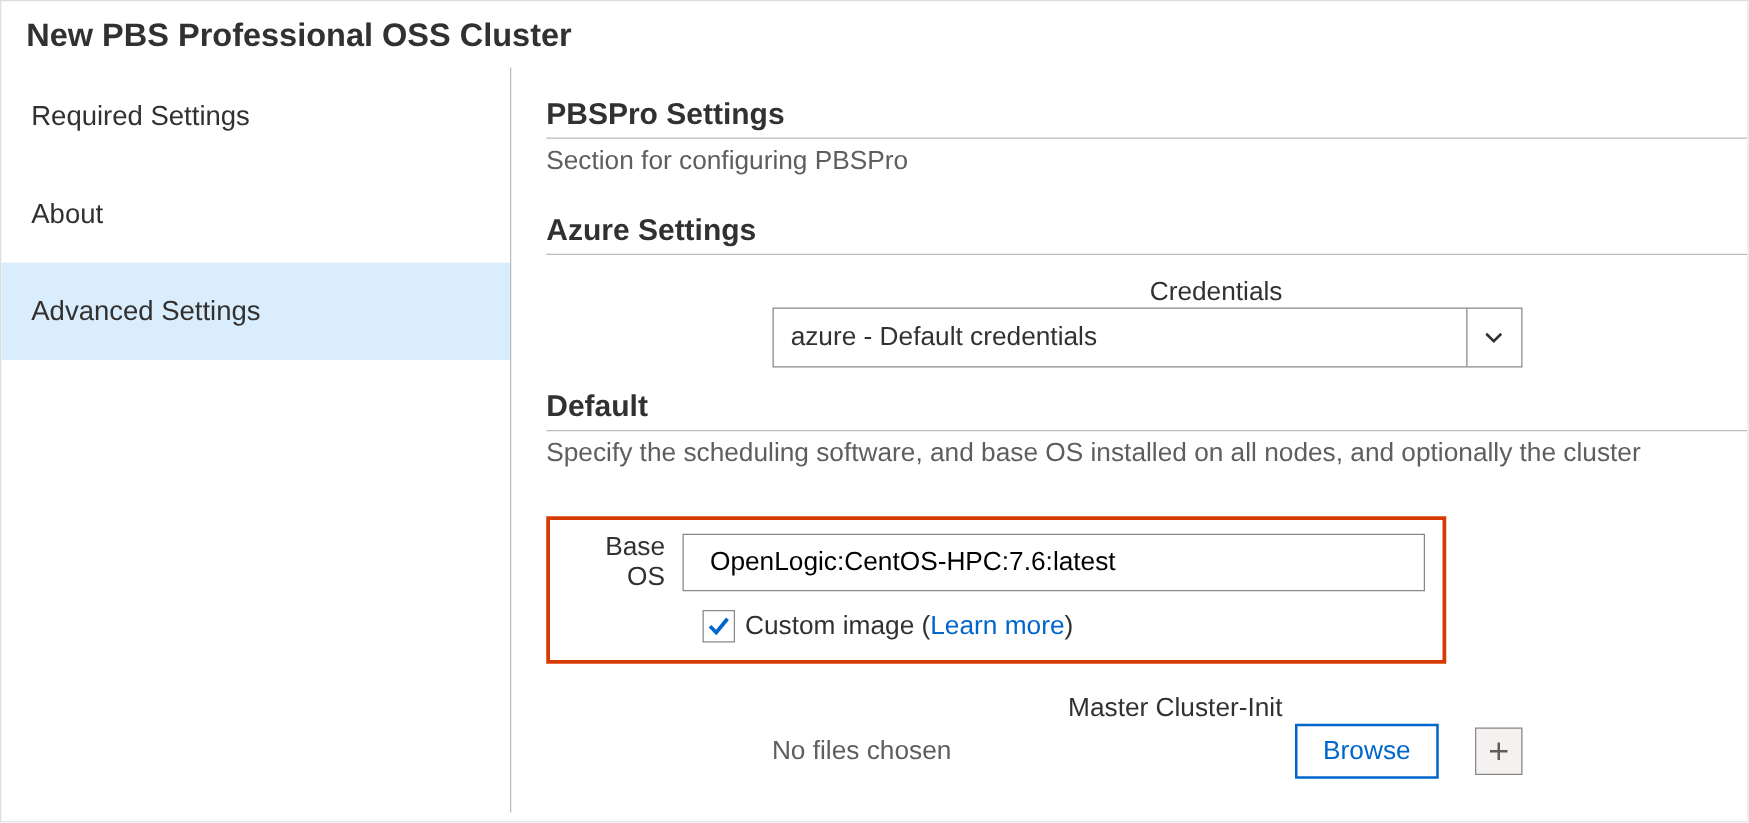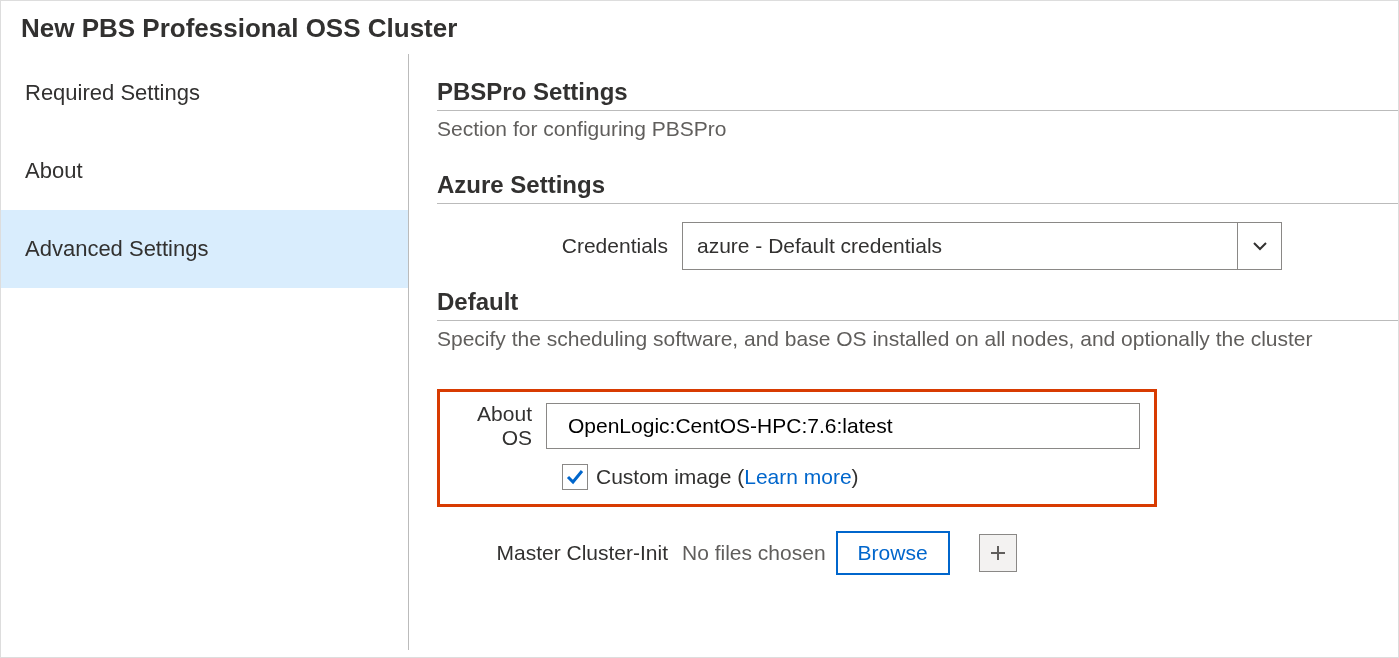--- a/index.html
+++ b/index.html
@@ -56,20 +56,21 @@
   .section-desc {
     font-size: 21px;
     color: #605e5c;
     margin: 6px 0 30px 0;
     white-space: nowrap;
   }
   .form-row {
     display: flex;
     align-items: center;
     margin: 18px 0;
+    flex-direction: column;
   }
   .form-label {
     width: 245px;
     text-align: right;
     font-size: 21px;
     color: #323130;
     padding-right: 14px;
   }
   .form-field {
     flex: 1;
@@ -157,21 +158,21 @@
     display:flex;
     align-items:center;
   }
   .checkbox-row {
     display:flex;
     align-items:center;
     margin-top:14px;
     margin-left:2px;
   }
   .master-row .form-field {
-    justify-content: flex-start;
+    justify-content: space-between;
     width: 600px;
     flex: none;
   }
 </style>
 </head>
 <body>
 
 <div class="panel">
   <div class="page-title">New PBS Professional OSS Cluster</div>
   <div class="body">
@@ -203,21 +204,21 @@
           </div>
         </div>
       </div>
 
       <div class="section-heading">Default</div>
       <div class="section-underline"></div>
       <div class="section-desc">Specify the scheduling software, and base OS installed on all nodes, and optionally the cluster</div>
 
       <div class="highlight-box">
         <div class="row-inner">
-          <div class="form-label" style="width:92px;">About OS</div>
+          <div class="form-label" style="width:92px;">Base OS</div>
           <input class="input-text" type="text" value="OpenLogic:CentOS-HPC:7.6:latest" style="">
         </div>
         <div class="checkbox-row" style="margin-left:108px;">
           <span class="checkbox">
             <svg class="check-mark" viewBox="0 0 18 18">
                 <path d="M2 9 L7 14 L16 3" stroke="#0066cc" stroke-width="3" fill="none"></path>
               </svg>
           </span>
           <span class="check-label">
             <span>Custom image (</span><span class="link">Learn more</span><span>)</span>

